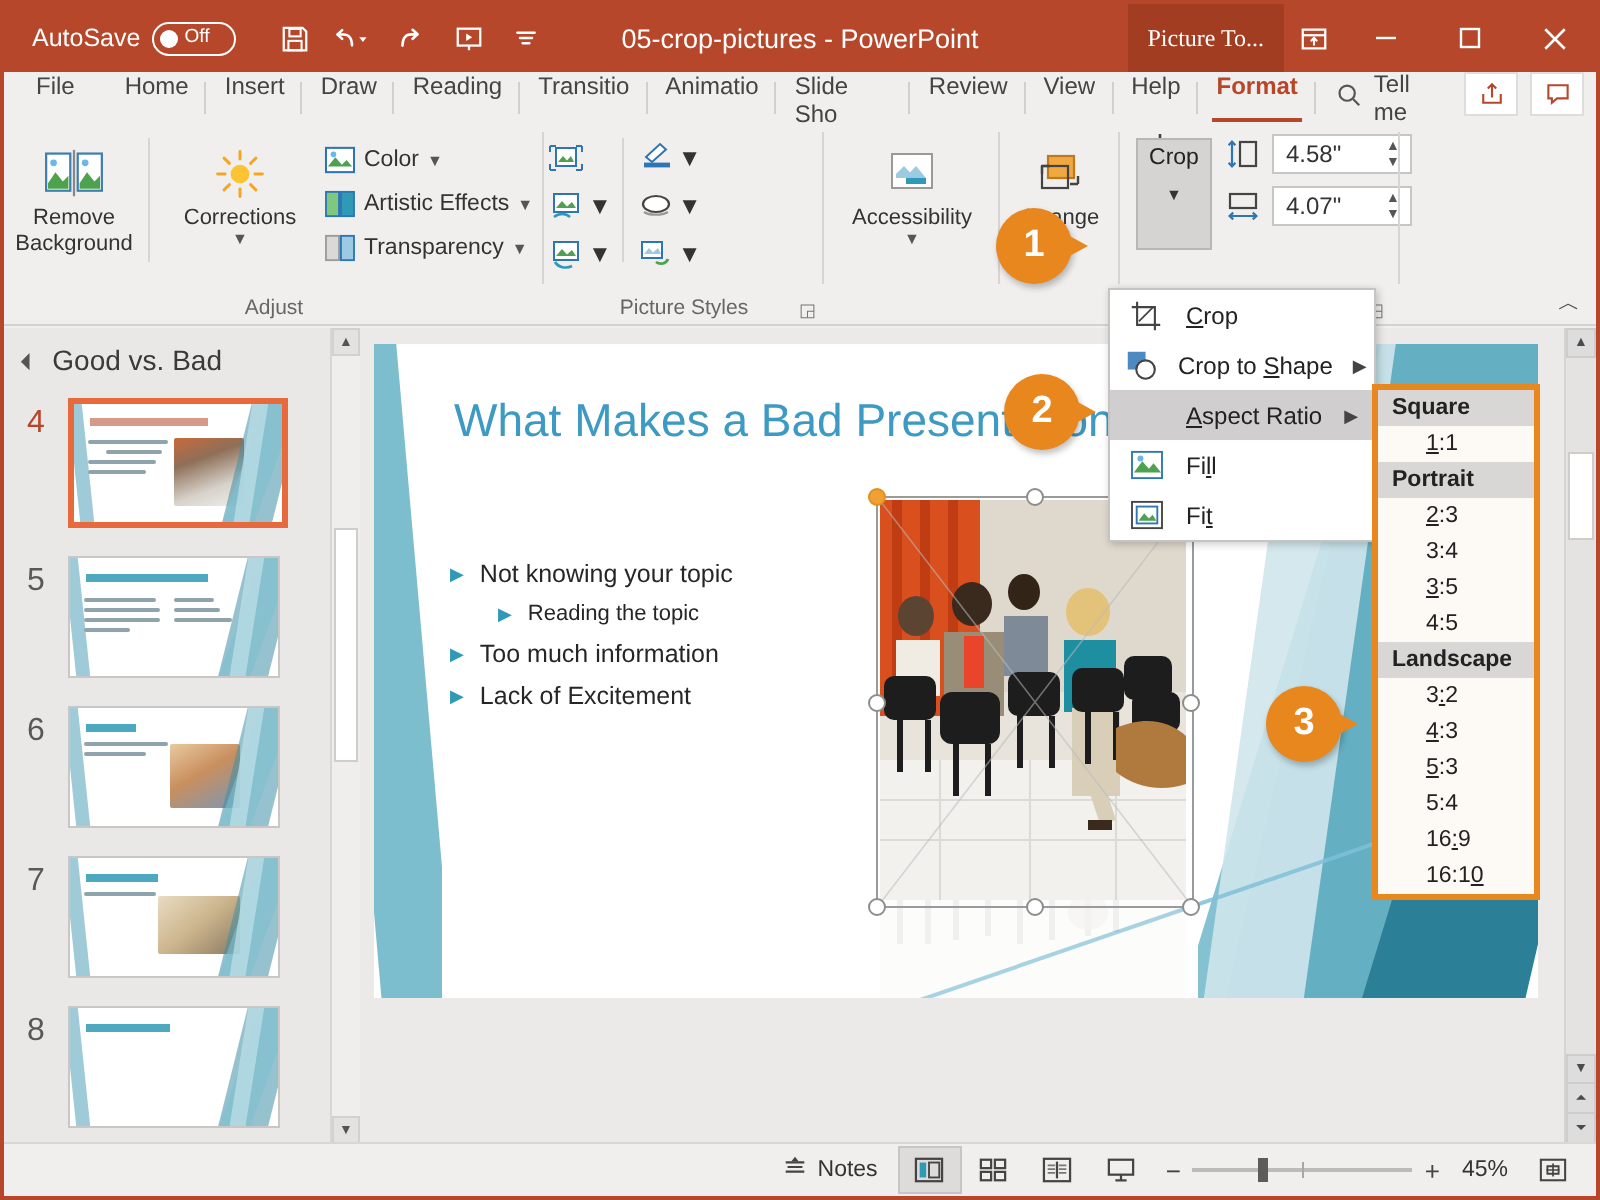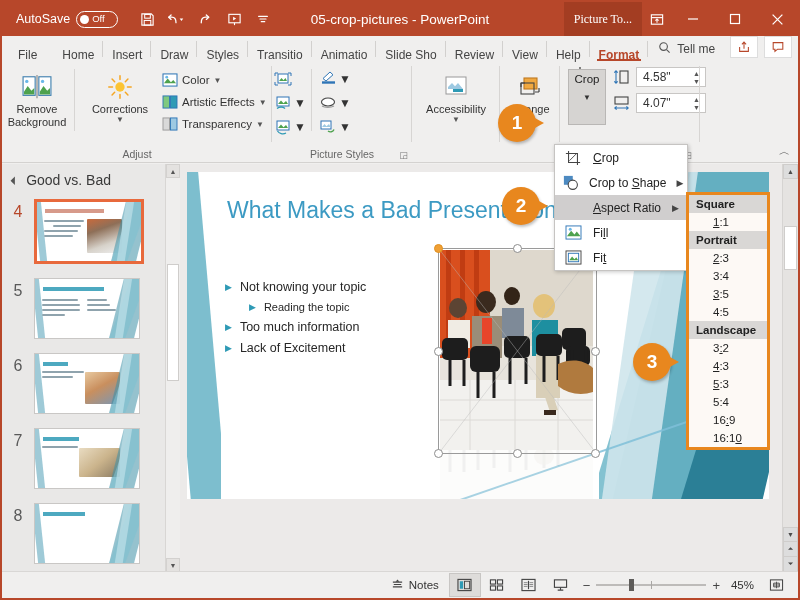--- a/index.html
+++ b/index.html
@@ -22,21 +22,21 @@
   .qbtn{width:26px;height:24px;display:flex;align-items:center;justify-content:center;color:#fff;}
   .qbtn svg{display:block;}
   .tbtitle{position:absolute;left:0;right:0;text-align:center;font-size:13.5px;color:#fff;pointer-events:none;}
   .right-tb{margin-left:auto;display:flex;align-items:center;height:34px;font-family:Liberation Serif, serif;}
   .pictools{background:#a33d22;color:#fff;font-size:12px;padding:0 10px;height:34px;display:flex;align-items:center;}
   .ribbondisp{width:30px;height:34px;display:flex;align-items:center;justify-content:center;}
   .wbtn{width:42px;height:34px;display:flex;align-items:center;justify-content:center;color:#fff;font-size:13px;}
 
   
   .tabrow{height:26px;background:#f0efee;display:flex;align-items:stretch;}
-  .tab{display:flex;align-items:flex-end;padding:0 9px;font-size:12px;color:#444;position:relative;}
+  .tab{display:flex;align-items:flex-start;padding:0 9px;font-size:12px;color:#444;position:relative;}
   .tab.first{padding:0 16px;}
   .tab .sep{position:absolute;right:0;top:5px;bottom:5px;width:1px;background:#d2d0ce;}
   .tab.active{color:#b7472a;font-weight:bold;}
   .tab.active .ul{position:absolute;left:7px;right:7px;bottom:1px;height:2.5px;background:#b7472a;}
   .tellme{display:flex;align-items:center;gap:6px;padding:0 10px;color:#444;font-size:12px;}
   .tabspacer{flex:1;}
   .tbicon{width:26px;height:20px;border:1px solid #ddd;background:#fff;display:flex;align-items:center;justify-content:center;margin-right:6px;}
 
   
   .ribbon{height:100px;background:#f0efee;border-bottom:1px solid #d4d2d0;display:flex;position:relative;}
@@ -247,21 +247,21 @@
       </div>
     <div class="tab">
         <span>Insert</span>
         <i class="sep"></i>
       </div>
     <div class="tab">
         <span>Draw</span>
         <i class="sep"></i>
       </div>
     <div class="tab">
-        <span>Styles</span>
+        <span>Reading</span>
         <i class="sep"></i>
       </div>
     <div class="tab">
         <span>Transitio</span>
         <i class="sep"></i>
       </div>
     <div class="tab">
         <span>Animatio</span>
         <i class="sep"></i>
       </div>

